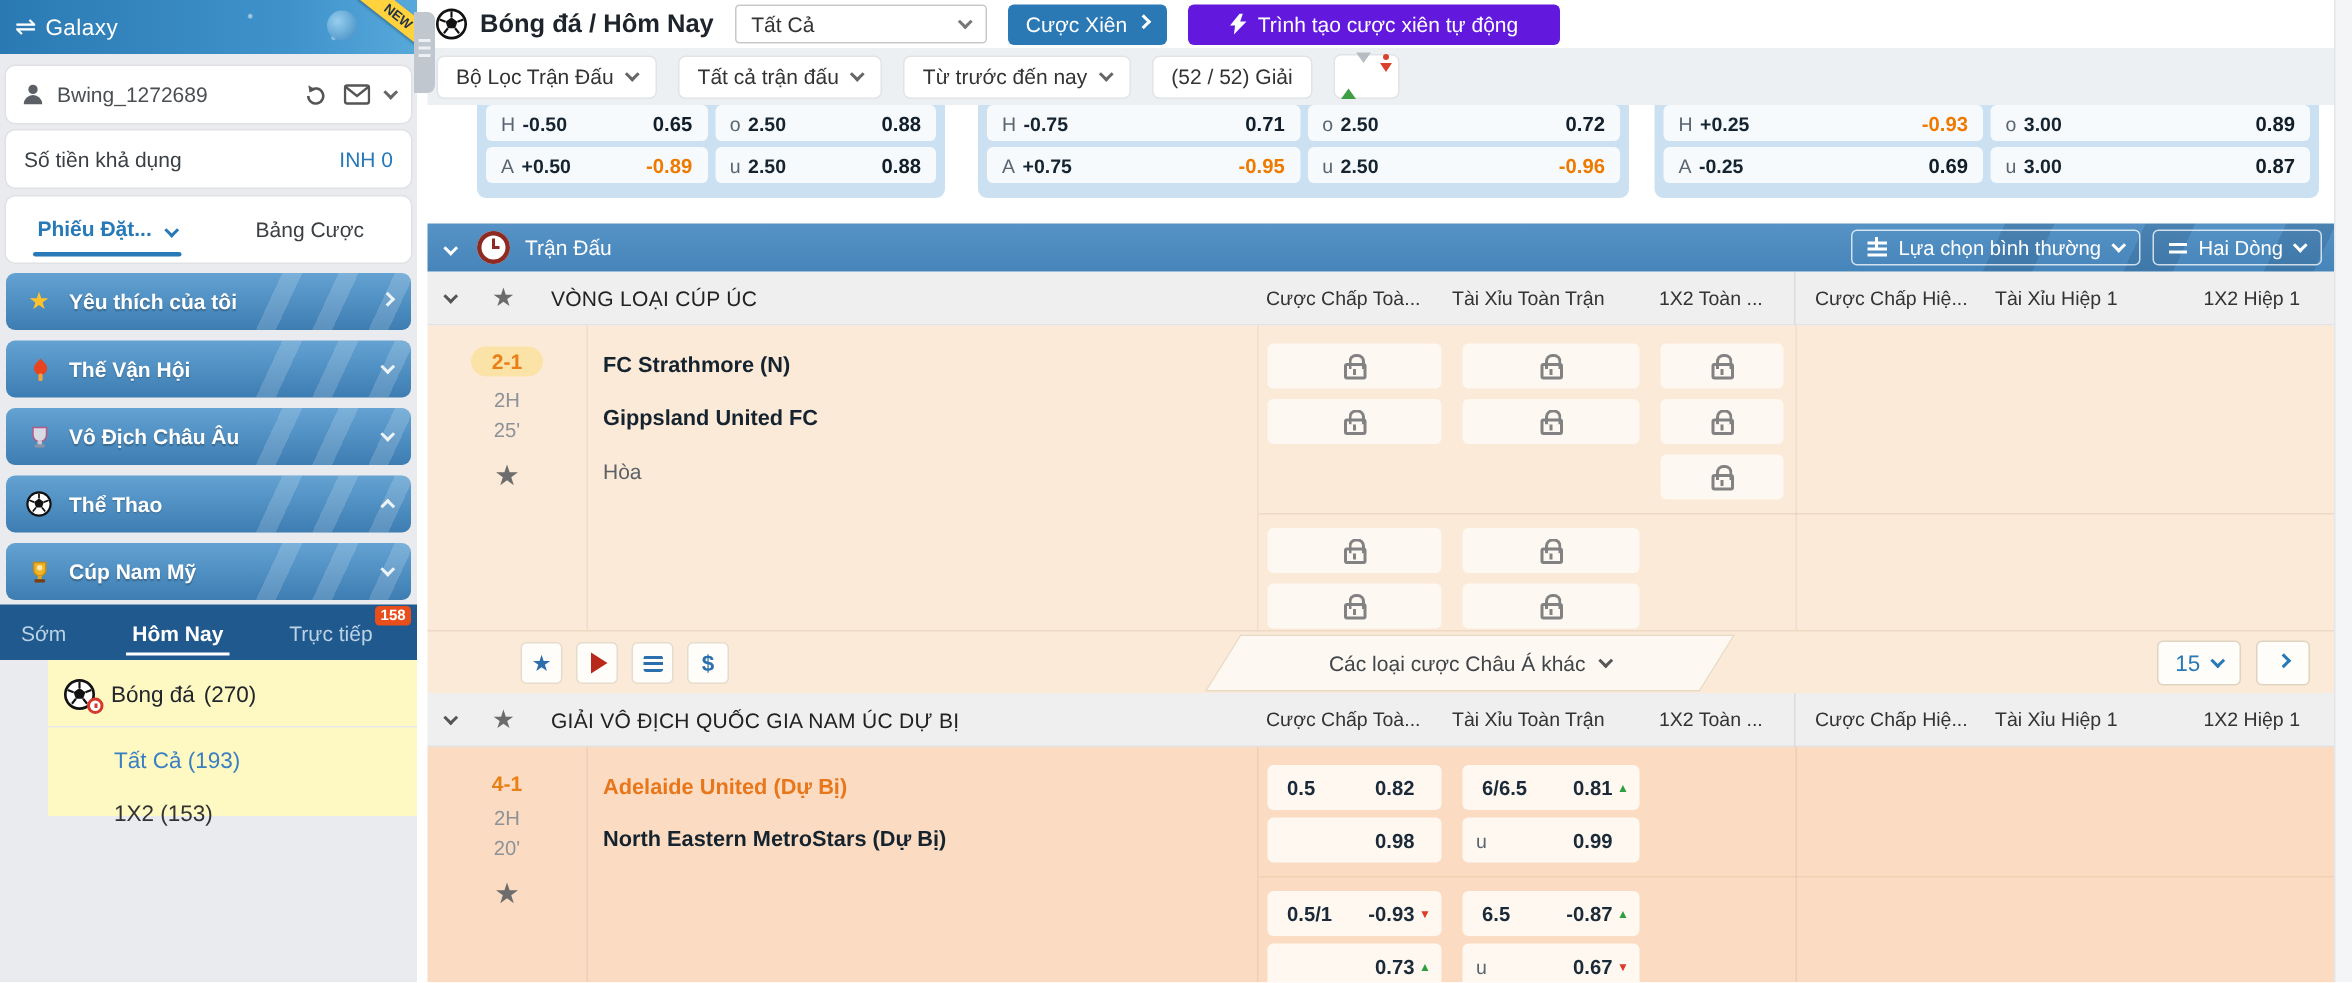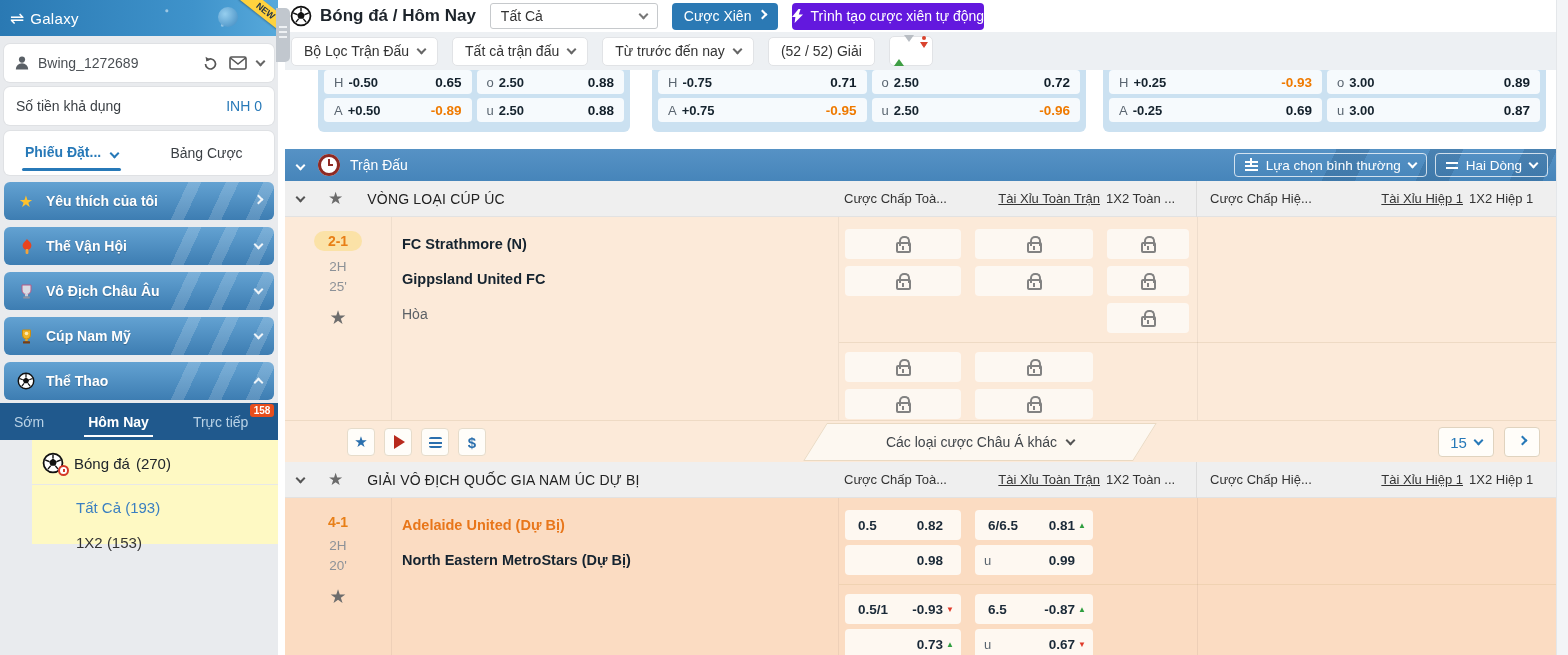--- a/index.html
+++ b/index.html
@@ -74,21 +74,21 @@
 #main { position:absolute; left:278px; top:0; width:1278px; height:655px; background:#fff; }
 #hamburger { position:absolute; left:276px; top:8px; width:14px; height:54px; background:#c1c7ce; border-radius:0 5px 5px 0; z-index:5; }
 #hamburger::before { content:""; position:absolute; left:3px; top:18px; width:8px; height:2px; background:#eef1f4; box-shadow:0 5px 0 #eef1f4,0 10px 0 #eef1f4; }
 #scroll-strip { position:absolute; right:0; top:0; width:12px; height:655px; background:#f3f5f7; border-left:1px solid #e4e7ea; }
 
 .topbar { height:32px; display:flex; align-items:center; padding-left:12px; }
 .tb-title { font-size:17px; font-weight:bold; color:#1d242b; margin-left:8px; }
 .tb-select { width:168px; height:26px; border:1px solid #c6c9cc; border-radius:3px; margin-left:14px; display:flex; align-items:center; padding:0 10px; font-size:14px; color:#333; }
 .tb-select .chev { margin-left:auto; color:#777; }
 .btn-parlay { height:27px; margin-left:14px; background:#2b79b4; color:#fff; border-radius:4px; font-size:14px; display:flex; align-items:center; padding:0 12px; gap:8px; }
-.btn-auto { height:27px; margin-left:14px; background:#6318de; color:#fff; border-radius:4px; font-size:14px; display:flex; align-items:center; padding:0 0; gap:7px;text-align:right; }
+.btn-auto { height:27px; margin-left:14px; background:#6318de; color:#fff; border-radius:4px; font-size:14px; display:flex; align-items:center; padding:0 28px; gap:7px;text-align:right; }
 
 .filterbar { height:38px; margin-left:7px; background:#edf0f3; display:flex; align-items:center; padding-left:6px; gap:14px; }
 .pill { height:29px; background:#fff; border:1px solid #e1e3e6; border-radius:5px; display:flex; align-items:center; padding:0 12px; font-size:14px; color:#333; gap:9px; }
 .pill .chev { color:#666; }
 .sort-pill { height:30px; width:44px; background:#fff; border:1px solid #e1e3e6; border-radius:5px; display:flex; align-items:center; justify-content:center; gap:6px; }
 
 .cards-band { position:relative; height:79px; }
 .pcard { position:absolute; top:0; height:62px; background:#cbe1f1; border-radius:0 0 6px 6px; padding:0 6px; display:grid; grid-template-columns:1fr 1fr; grid-auto-rows:24px; gap:4px 5px; align-content:start; }
 .pcell { background:#f6fafd; border-radius:4px; display:flex; align-items:center; padding:0 10px; font-size:13px; }
 .pcell .op { color:#5a6570; margin-right:5px; }
@@ -108,21 +108,21 @@
 .ic-lines2 { position:relative; width:12px; height:10px; }
 .ic-lines2::before { content:""; position:absolute; left:0; top:2px; width:12px; height:2px; background:#fff; box-shadow:0 5px 0 #fff; }
 
 .league-row { height:36px; margin-left:7px; background:#efefef; border-bottom:1px solid #e2e2e2; display:flex; align-items:center; }
 .lh-left { width:553px; display:flex; align-items:center; padding-left:12px; }
 .lh-left .chev { color:#555; }
 .lh-star { color:#6b6b6b; font-size:17px; margin-left:24px; }
 .lh-name { font-size:14px; color:#222; margin-left:24px; letter-spacing:.2px; }
 .cols6 { display:grid; grid-template-columns:130px 132px 96px 134px 133px 93px; width:718px; }
 .colh { font-size:13px; color:#333; padding-left:6px; align-self:center; white-space:nowrap; overflow:hidden; }
-.colh.c2,.colh.c5 { text-align:right; padding-left:0;text-decoration:underline; }
+.colh.c2,.colh.c5 { text-align:left; padding-left:0; }
 .colh.c4 { border-left:1px solid #dcdcdc; height:100%; line-height:36px;padding-left:13px; }
 
 .match { display:flex; margin-left:7px; position:relative; }
 .m1 { height:203px; background:#fcead9; }
 .m2 { height:157px; background:#fbdcc2; }
 .info-col { width:106px; text-align:center; padding-top:14px; }
 .score-pill { display:inline-block; padding:2px 14px; background:#fbe2a7; border-radius:11px; color:#e87f17; font-weight:bold; font-size:14px; }
 .score-plain { color:#e87f17; font-weight:bold; font-size:14px; padding-top:2px; }
 .mtime { margin-top:6px; color:#8d9298; font-size:13.5px; line-height:1.45; }
 .mstar { margin-top:10px; color:#6d6d6d; font-size:19px; }
@@ -228,40 +228,40 @@
             <path d="M4 2h9v5a4.5 4.5 0 0 1-9 0z" fill="#d8dbe4" stroke="#b55a86" stroke-width="1"></path>
             <rect x="7" y="11" width="3" height="2.4" fill="#c9ccd6"></rect>
             <rect x="5.2" y="13.4" width="6.6" height="2" rx="0.5" fill="#8d93a3"></rect>
           </svg>
         </span>
       <span class="menu-label">Vô Địch Châu Âu</span>
       <span class="chev" style="color:#eaf2f8"></span>
     </div>
     <div class="menu-btn">
       <span class="menu-icon">
+          <svg width="18" height="18" viewBox="0 0 20 20">
+            <circle cx="10" cy="10" r="8.6" fill="#fff" stroke="#111" stroke-width="1.6"></circle>
+            <polygon points="10,6 13.6,8.6 12.2,12.6 7.8,12.6 6.4,8.6" fill="#111"></polygon>
+            <path d="M10 6V2.2M13.6 8.6l3.6-1.4M12.2 12.6l2.4 3M7.8 12.6l-2.4 3M6.4 8.6L2.8 7.2" stroke="#111" stroke-width="1.3"></path>
+          </svg>
+        </span>
+      <span class="menu-label">Thể Thao</span>
+      <span class="chev up" style="color:#eaf2f8"></span>
+    </div>
+    <div class="menu-btn">
+      <span class="menu-icon">
           <svg width="17" height="17" viewBox="0 0 17 17">
             <path d="M4.5 2h8v5a4 4 0 0 1-8 0z" fill="#f0b429" stroke="#c98c12" stroke-width="1"></path>
             <circle cx="8.5" cy="5.5" r="1.8" fill="#fde9b0"></circle>
             <rect x="7.2" y="10.8" width="2.6" height="2.4" fill="#e3a620"></rect>
             <rect x="5" y="13.2" width="7" height="2.2" rx="0.5" fill="#7a3d10"></rect>
           </svg>
         </span>
       <span class="menu-label">Cúp Nam Mỹ</span>
       <span class="chev" style="color:#eaf2f8"></span>
-    </div>
-    <div class="menu-btn">
-      <span class="menu-icon">
-          <svg width="18" height="18" viewBox="0 0 20 20">
-            <circle cx="10" cy="10" r="8.6" fill="#fff" stroke="#111" stroke-width="1.6"></circle>
-            <polygon points="10,6 13.6,8.6 12.2,12.6 7.8,12.6 6.4,8.6" fill="#111"></polygon>
-            <path d="M10 6V2.2M13.6 8.6l3.6-1.4M12.2 12.6l2.4 3M7.8 12.6l-2.4 3M6.4 8.6L2.8 7.2" stroke="#111" stroke-width="1.3"></path>
-          </svg>
-        </span>
-      <span class="menu-label">Thể Thao</span>
-      <span class="chev up" style="color:#eaf2f8"></span>
     </div>
 
     <div class="time-tabbar">
       <div class="time-tab">
           <span>Sớm</span>
         </div>
       <div class="time-tab active" style="margin-left:16px">
         <span>Hôm Nay</span>
           <span class="tt-underline"></span>
       </div>

